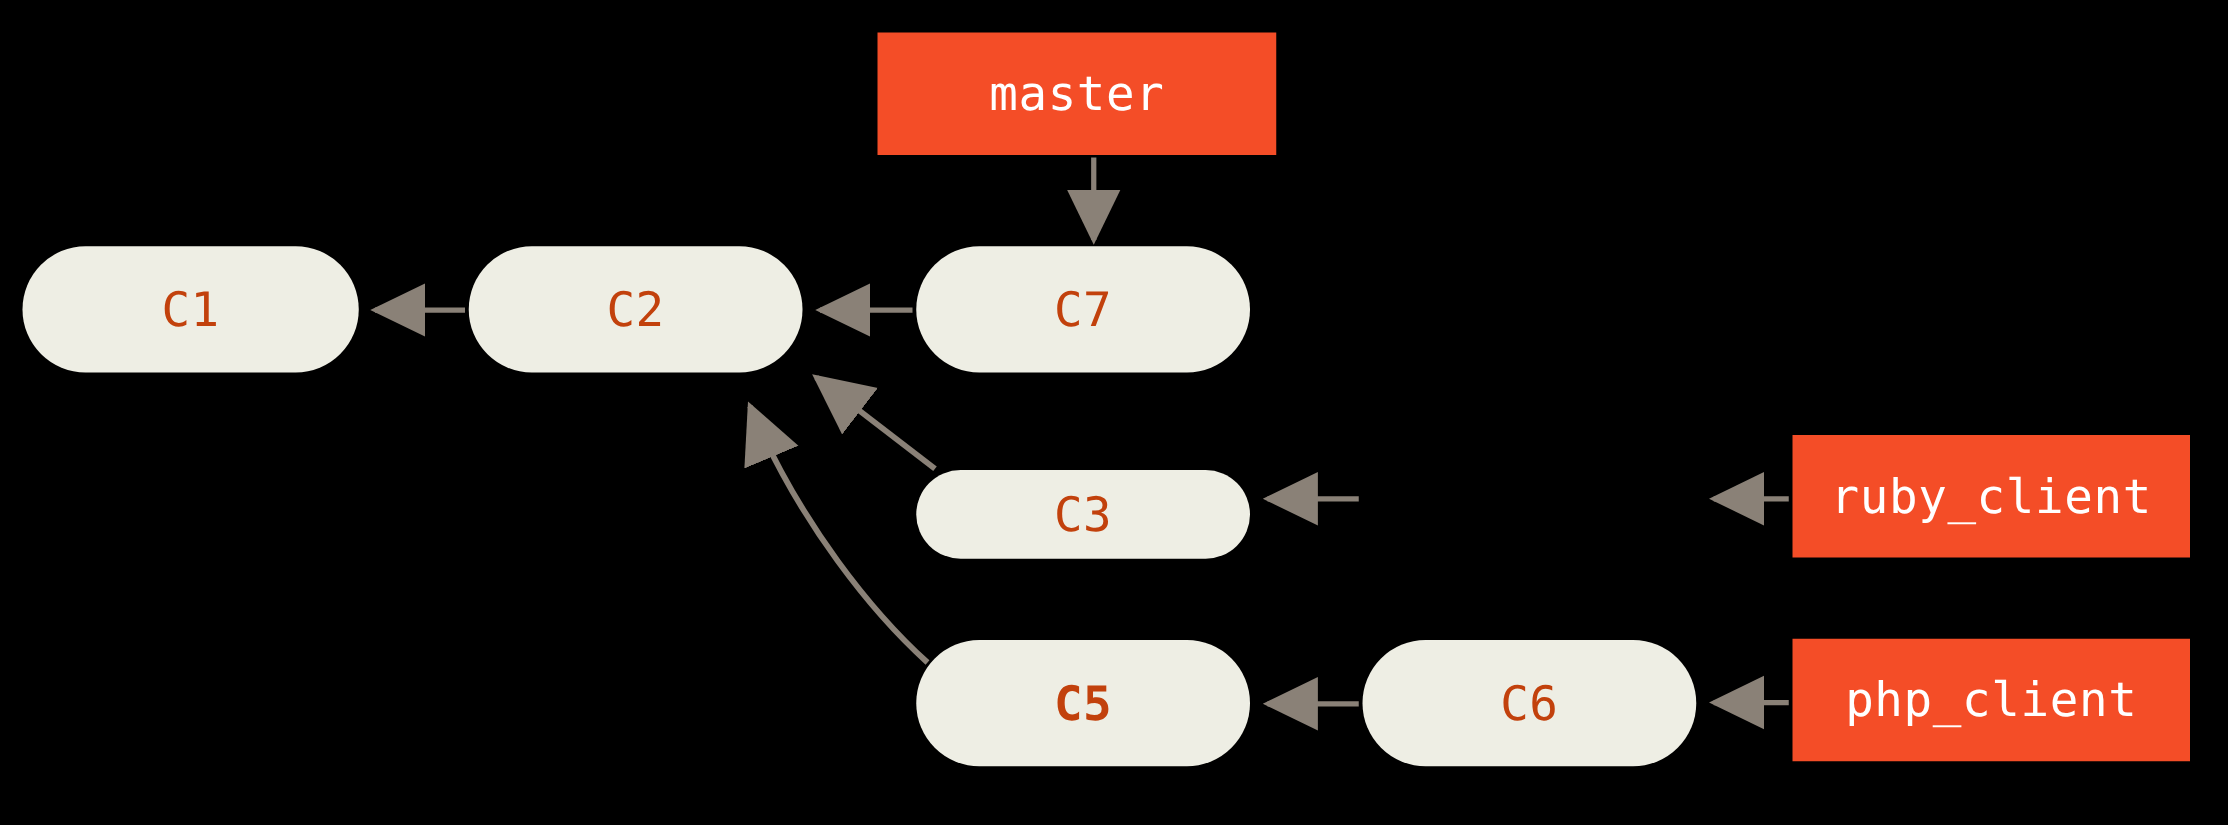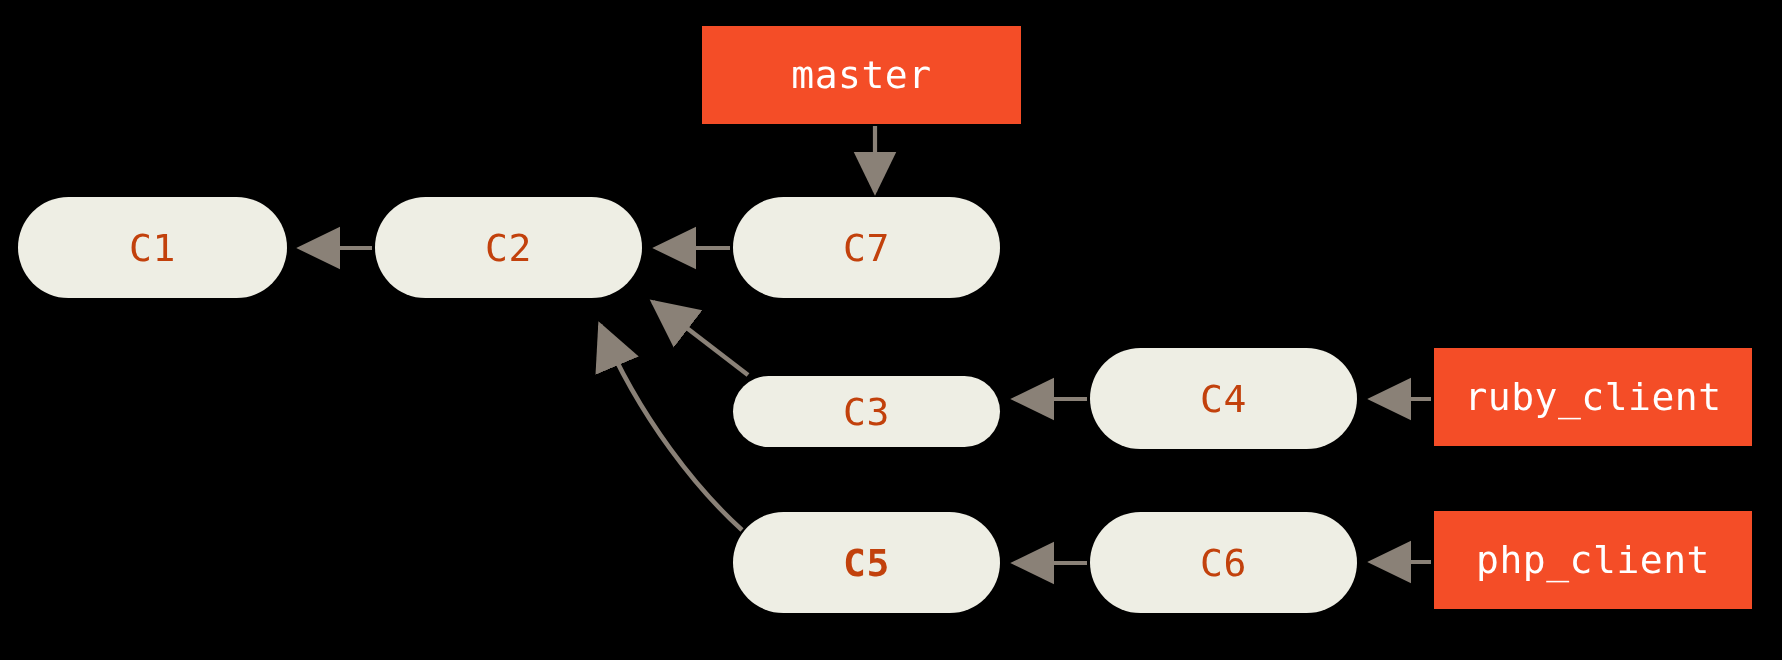--- a/index.html
+++ b/index.html
@@ -107,23 +107,20 @@
   </div>
 
   <div class="node commit" style="left:733px;top:197px;width:267px;height:101px;justify-content:center;">
     <span class="node-label">C7</span>
   </div>
 
   <div class="node commit" style="left:733px;top:348px;width:267px;height:71px;margin-top:28px;">
     <span class="node-label">C3</span>
   </div>
 
-  <div class="node commit" style="left:1090px;top:348px;width:267px;height:101px;">
-    <span class="node-label">C4</span>
-  </div>
 
   <div class="node commit" style="left:733px;top:512px;width:267px;height:101px;font-weight:bold;">
     <span class="node-label">C5</span>
   </div>
 
   <div class="node commit" style="left:1090px;top:512px;width:267px;height:101px;align-items:center;">
     <span class="node-label">C6</span>
   </div>
 
   <div class="node branch" style="left:702px;top:26px;width:319px;height:98px;">

